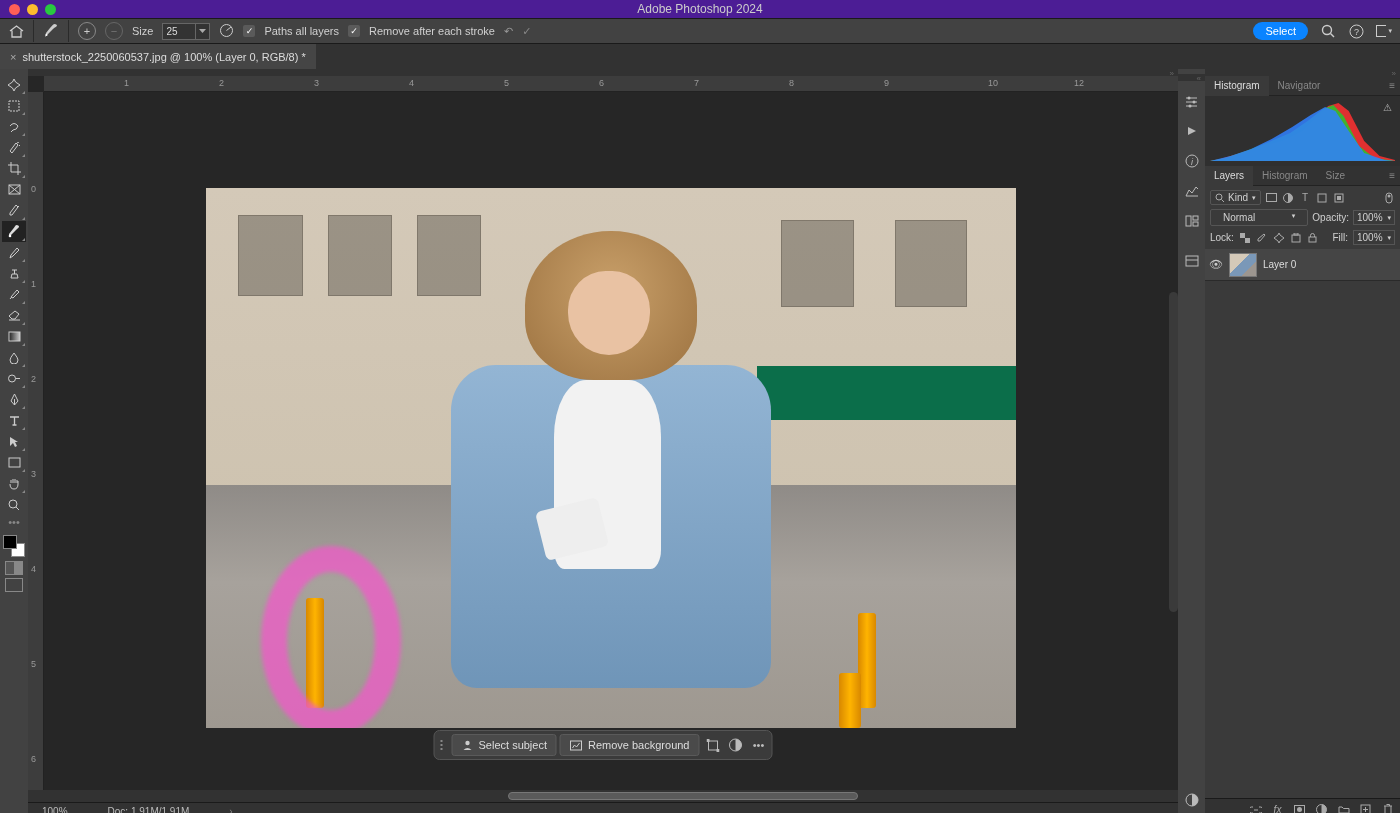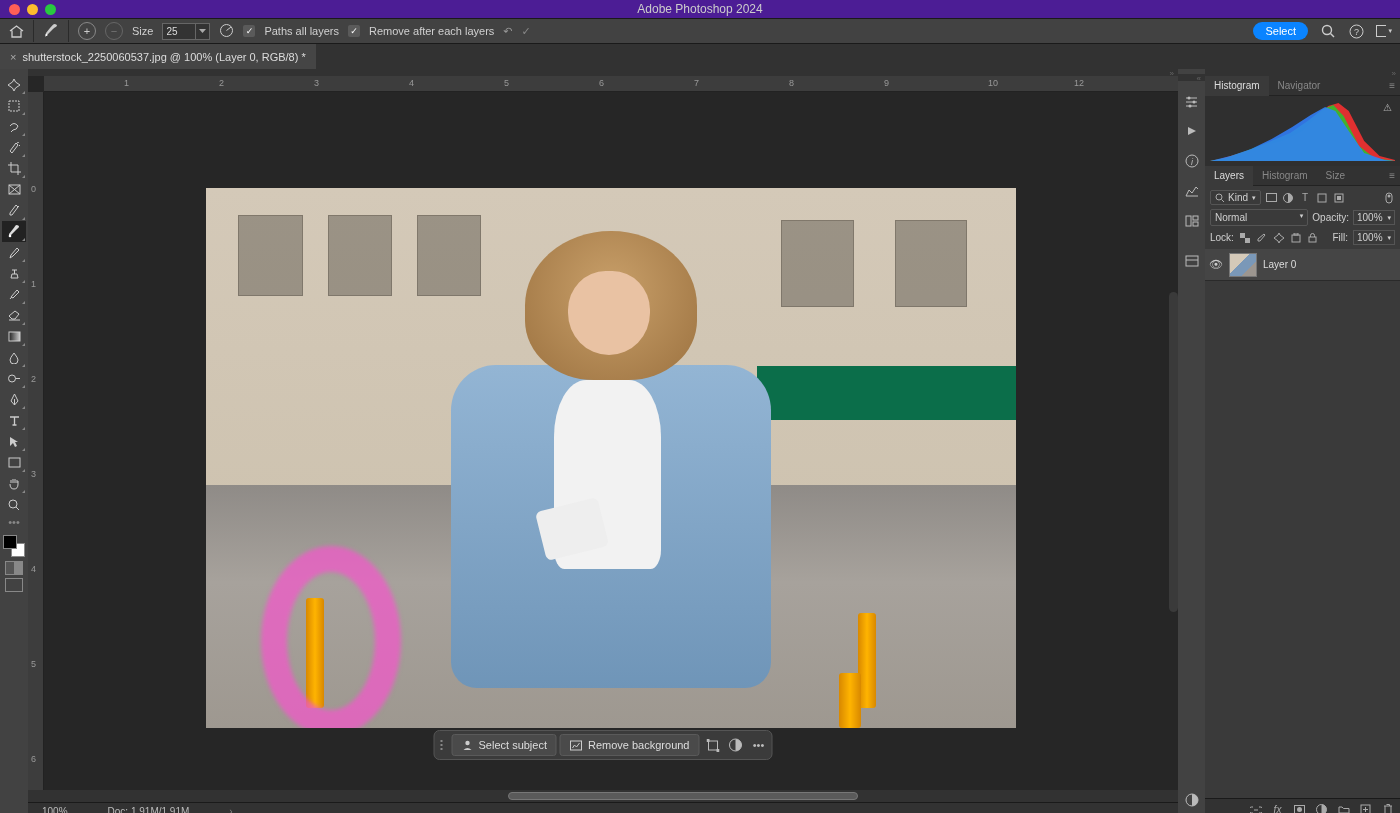--- a/index.html
+++ b/index.html
@@ -67,21 +67,21 @@
 .rtab{padding:0 9px;height:20px;display:flex;align-items:center;color:#888}
 .rtab.act{background:#3a3a3a;color:#ddd}
 .rtabs .menu{margin-left:auto;padding-right:5px;color:#888}
 .histo{height:70px;background:#2f2f2f;padding:5px;position:relative}
 .histo svg{width:100%;height:100%}
 .warn{position:absolute;top:6px;right:8px;color:#aaa;font-size:10px}
 .layeropts{background:#3a3a3a;padding:4px 5px;display:flex;flex-direction:column;gap:4px;font-size:10px}
 .lrow{display:flex;align-items:center;gap:4px}
 .filter-dd{display:flex;align-items:center;gap:4px;border:1px solid #555;padding:1px 4px;border-radius:2px;background:#3a3a3a}
 .ficon{width:13px;height:13px;display:flex;align-items:center;justify-content:center;color:#aaa;font-size:10px}
-.blend-dd{border:1px solid #555;padding:2px 4px;border-radius:2px;flex:1;display:flex;justify-content:space-between}
+.blend-dd{border:1px solid #555;padding:2px 12px;border-radius:2px;flex:1;display:flex;justify-content:space-between}
 .pct-box{border:1px solid #555;width:42px;padding:1px 3px;display:flex;justify-content:space-between;align-items:center}
 .lockrow{display:flex;align-items:center;gap:5px}
 .locki{width:12px;height:12px;display:flex;align-items:center;justify-content:center;color:#aaa;font-size:9px}
 .layerlist{flex:1;background:#3a3a3a;overflow:auto}
 .layer-item{display:flex;align-items:center;height:32px;background:#454545;border-bottom:1px solid #2a2a2a;gap:6px;padding:0 4px}
 .eye{width:14px;color:#ccc;font-size:11px}
 .thumb{width:28px;height:24px;background:linear-gradient(135deg,#d4c9b8 40%,#7a98b8 40%,#7a98b8 70%,#9c9690 70%);border:1px solid #777}
 .lname{font-size:10px;color:#ddd}
 .lbottom{height:22px;background:#323232;border-top:1px solid #1a1a1a;display:flex;align-items:center;justify-content:flex-end;gap:9px;padding-right:6px}
 .lbi{width:13px;height:13px;color:#aaa;font-size:10px;display:flex;align-items:center;justify-content:center}
@@ -124,21 +124,21 @@
         </svg>
       </div>
   </div>
   <div><svg width="15" height="15">
         <circle cx="7.5" cy="7.5" r="6" fill="none" stroke="#ccc"></circle>
         <line x1="7.5" y1="7.5" x2="12" y2="4" stroke="#ccc"></line>
       </svg></div>
   <div class="chk">✓</div>
   <span>Paths all layers</span>
   <div class="chk">✓</div>
-  <span>Remove after each layers</span>
+  <span>Remove after each stroke</span>
   <div style="color:#999">↶</div>
   <div style="color:#888">✓</div>
   <div class="optbar-right">
     <div class="share-btn">Select</div>
     <div class="icon-sm">
         <svg width="14" height="14">
           <circle cx="6" cy="6" r="4.5" fill="none" stroke="#ccc" stroke-width="1.4"></circle>
           <line x1="9.5" y1="9.5" x2="13" y2="13" stroke="#ccc" stroke-width="1.4"></line>
         </svg>
       </div>

